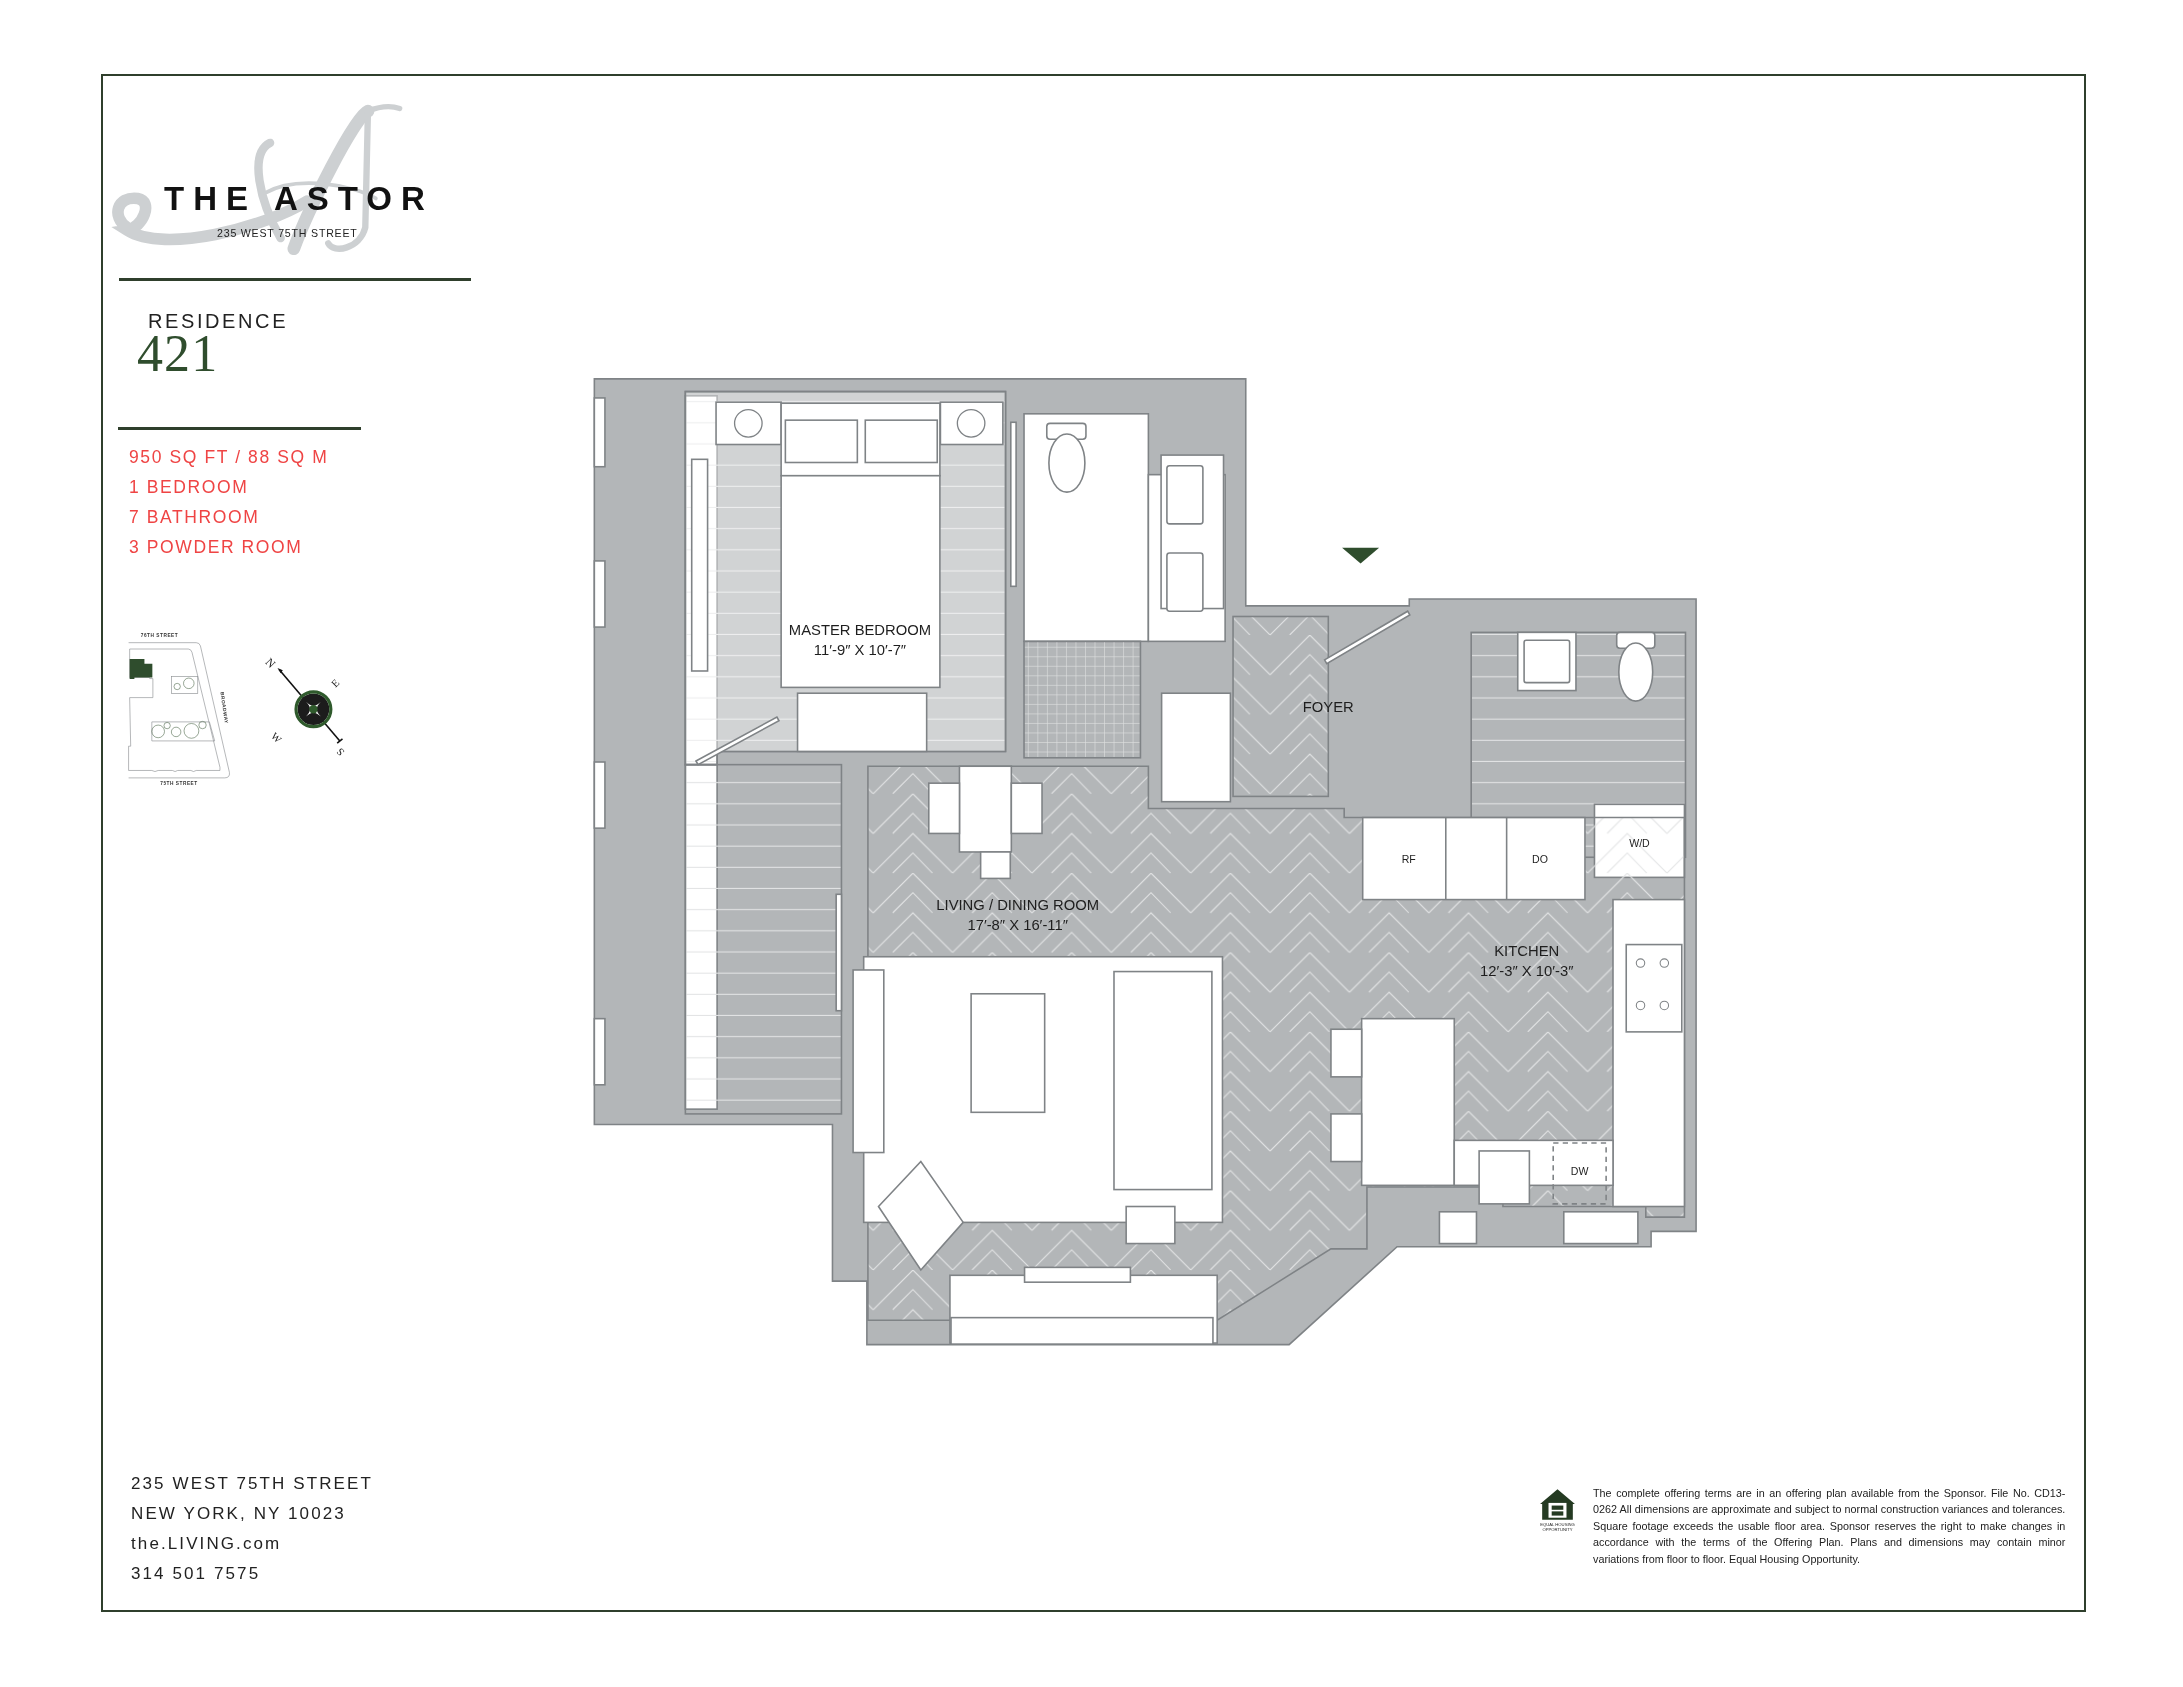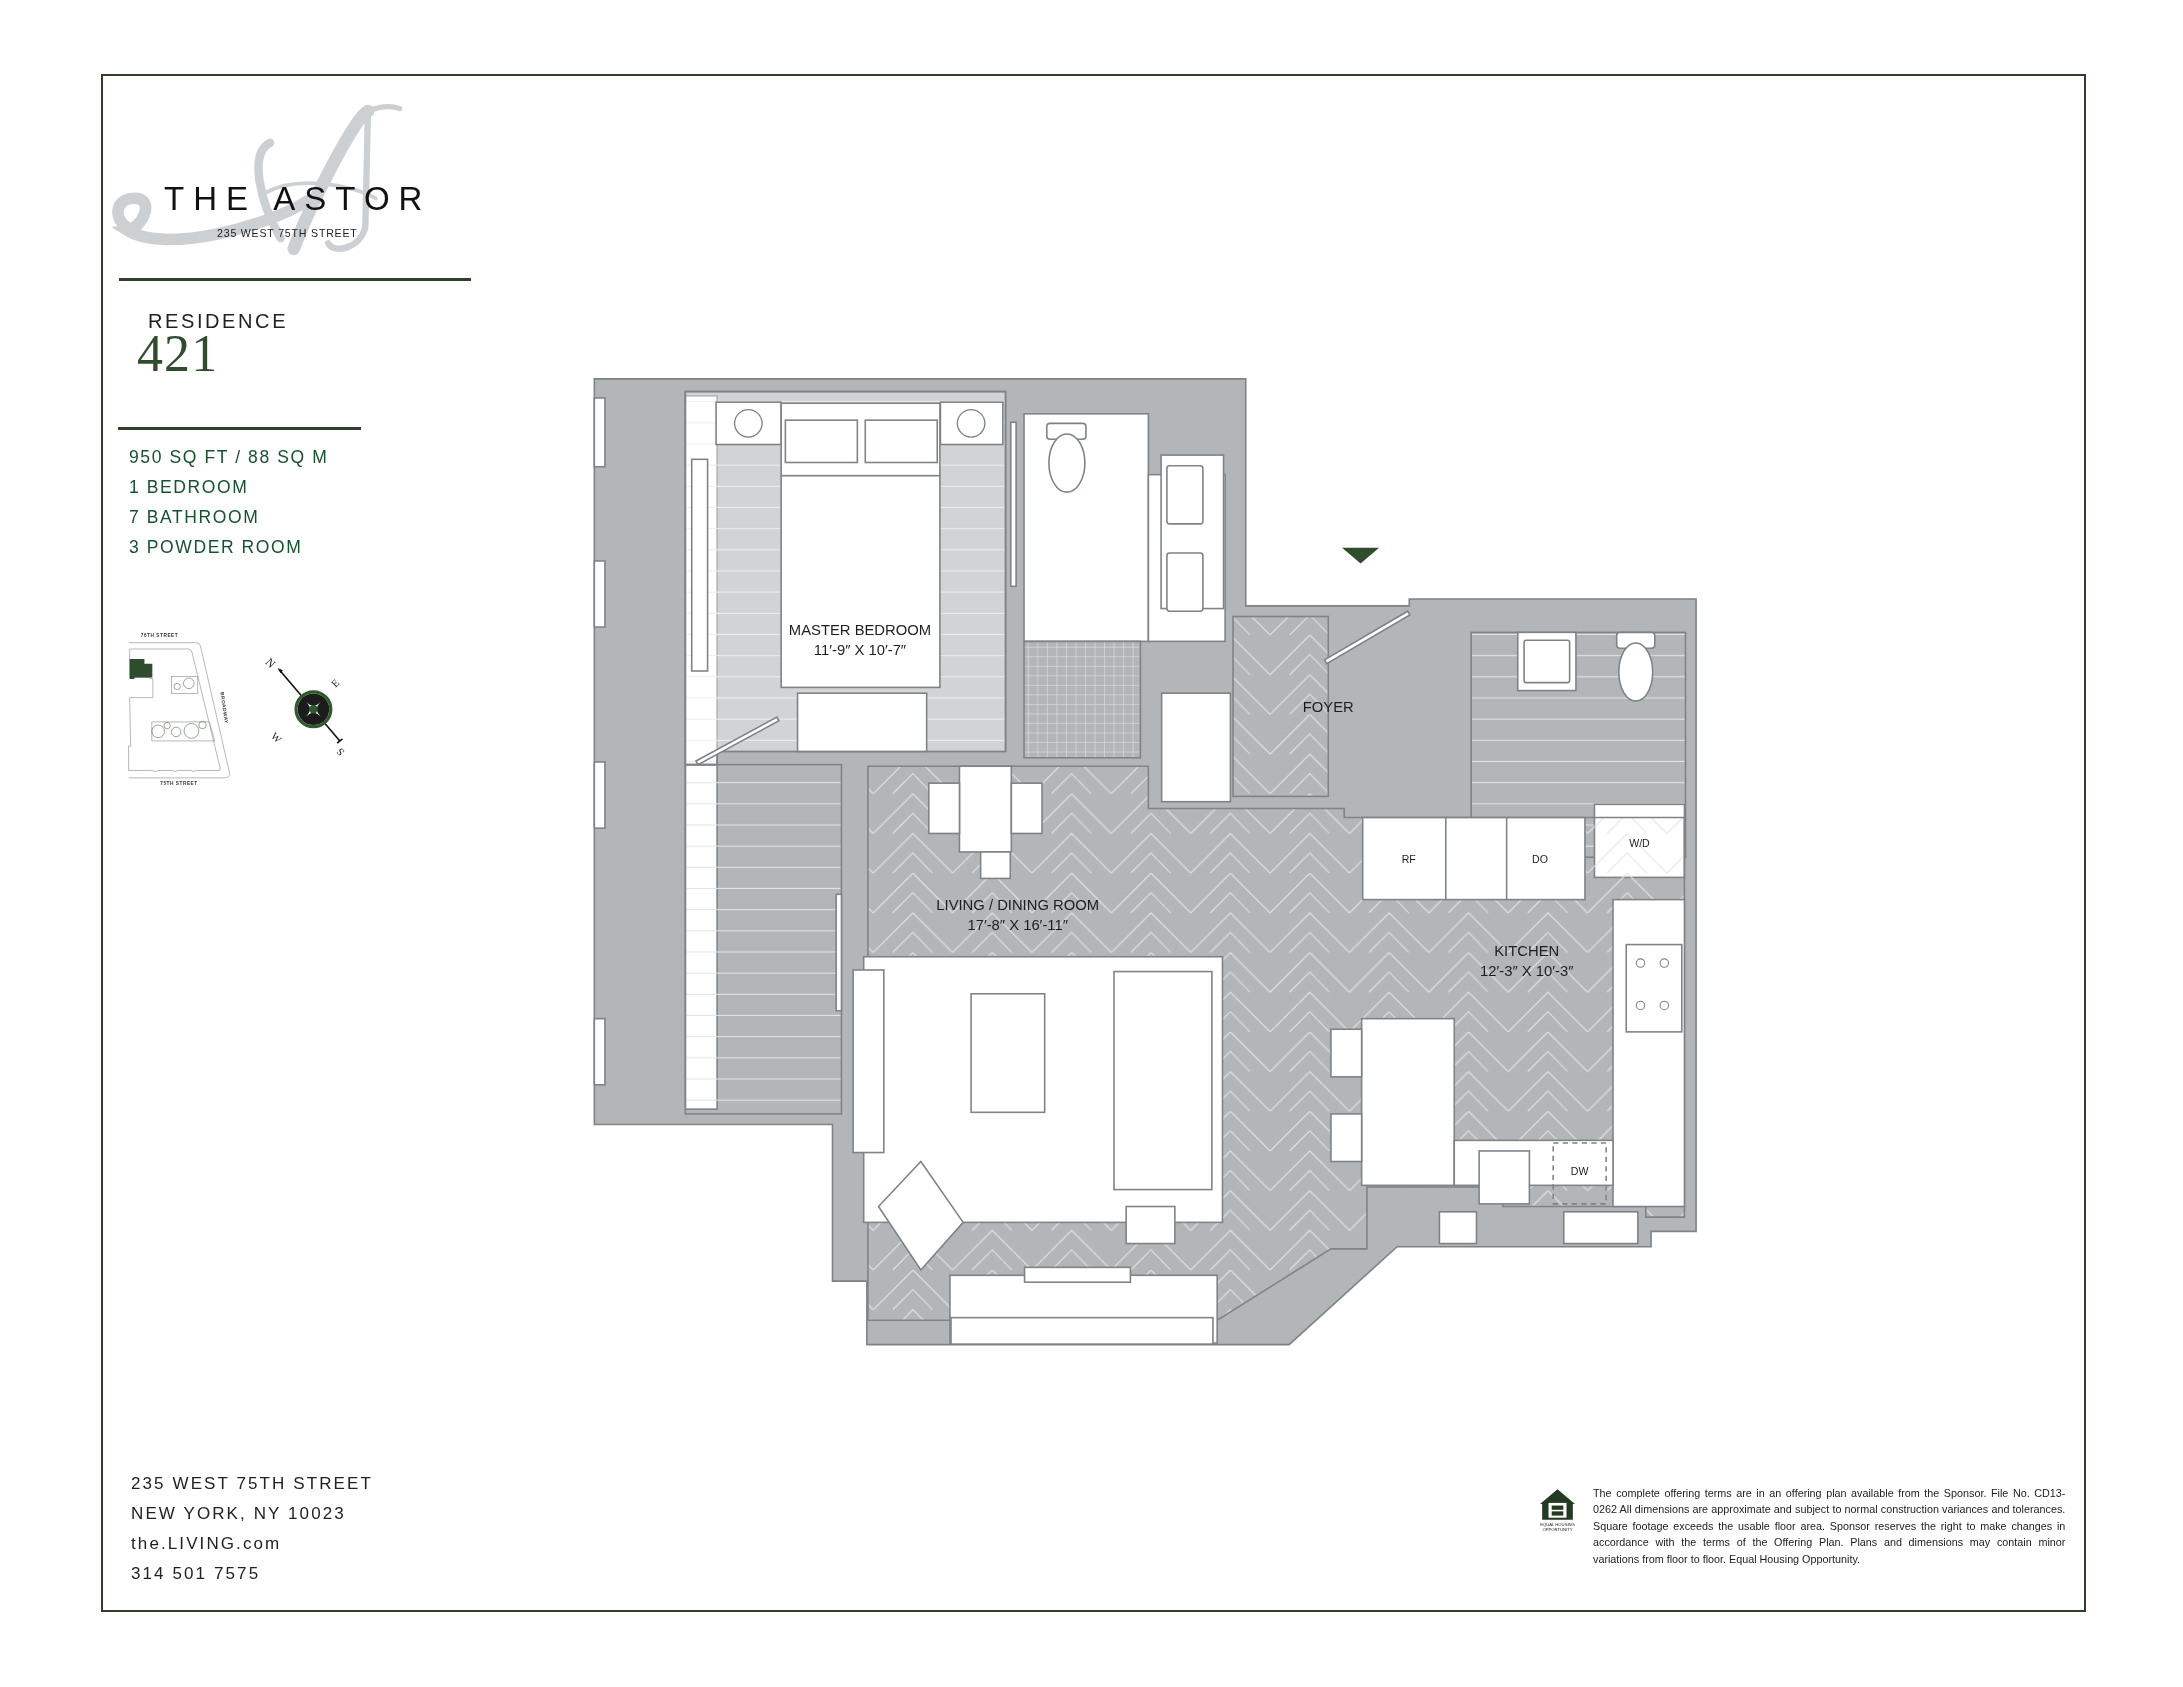--- a/index.html
+++ b/index.html
@@ -1,24 +1,24 @@
 <!DOCTYPE html>
 <html style="font-size:8.5px"><head>
 <meta charset="utf-8">
 <style>
   html, body { margin:0; padding:0; background:#ffffff; }
   body { width:2183px; height:1687px; position:relative; overflow:hidden; font-family:"DejaVu Sans", sans-serif; color:#222; }
   .frame { position:absolute; left:101px; top:74px; width:1981px; height:1534px; border:2.6px solid #2f3f2c; box-sizing:content-box; }
   .logo-area { position:absolute; left:106px; top:95px; width:381px; height:191px; }
-  .logo-title { position:absolute; left:58px; top:85px; font-family:"Liberation Sans", sans-serif; font-size:33px; letter-spacing:9px; color:#111; font-weight:400; }
+  .logo-title { position:absolute; left:58px; top:85px; font-family:"Liberation Sans", sans-serif; font-size:33px; letter-spacing:9px; color:#111; font-weight:700; }
   .logo-sub { position:absolute; left:111px; top:132px; font-family:"Liberation Sans", sans-serif; font-size:10.6px; letter-spacing:0.8px; color:#222; }
   .rule { position:absolute; background:#2f3f2c; }
   .res-label { position:absolute; left:148px; top:310px; font-family:"Liberation Sans", sans-serif; font-size:20px; letter-spacing:2.6px; color:#222; }
   .res-number { position:absolute; left:137px; top:324px; font-family:"Liberation Serif", serif; font-size:52px; color:#2f4d2d; letter-spacing:1.1px; }
-  .stats { position:absolute; left:129px; top:442px; font-family:"Liberation Sans", sans-serif; font-size:17.5px; letter-spacing:1.6px; color:#14532d; line-height:30px; }
+  .stats { position:absolute; left:129px; top:442px; font-family:"Liberation Sans", sans-serif; font-size:17.5px; letter-spacing:1.6px; color:#ef4444; line-height:30px; }
   .stats div { white-space:nowrap; }
   .address { position:absolute; left:131px; top:1469px; font-family:"Liberation Sans", sans-serif; font-size:17px; letter-spacing:2.1px; color:#222; line-height:30px; }
   .disclaimer { position:absolute; left:1593px; top:1485px; width:482px; font-family:"Liberation Sans", sans-serif; font-size:11px; line-height:16.4px; color:#222; text-align:justify; transform:scaleX(0.98); transform-origin:left top; }
   .eho { position:absolute; left:1539px; top:1488px; width:37px; }
   .eho-cap { font-family:"Liberation Sans", sans-serif; font-size:4.2px; line-height:4.8px; text-align:center; color:#222; }
   .plan { position:absolute; left:0; top:0; }
   .room-label { font-family:"Liberation Sans", sans-serif; fill:#1e1e1e; }
   .keyplan-label { font-family:"Liberation Sans", sans-serif; font-size:9px; letter-spacing:1px; fill:#333; font-weight:bold; }
 </style>
 </head>

